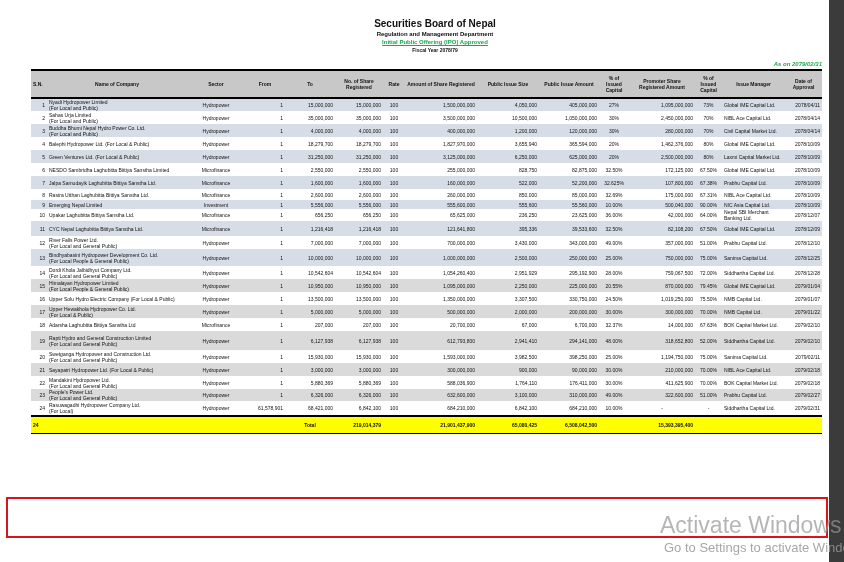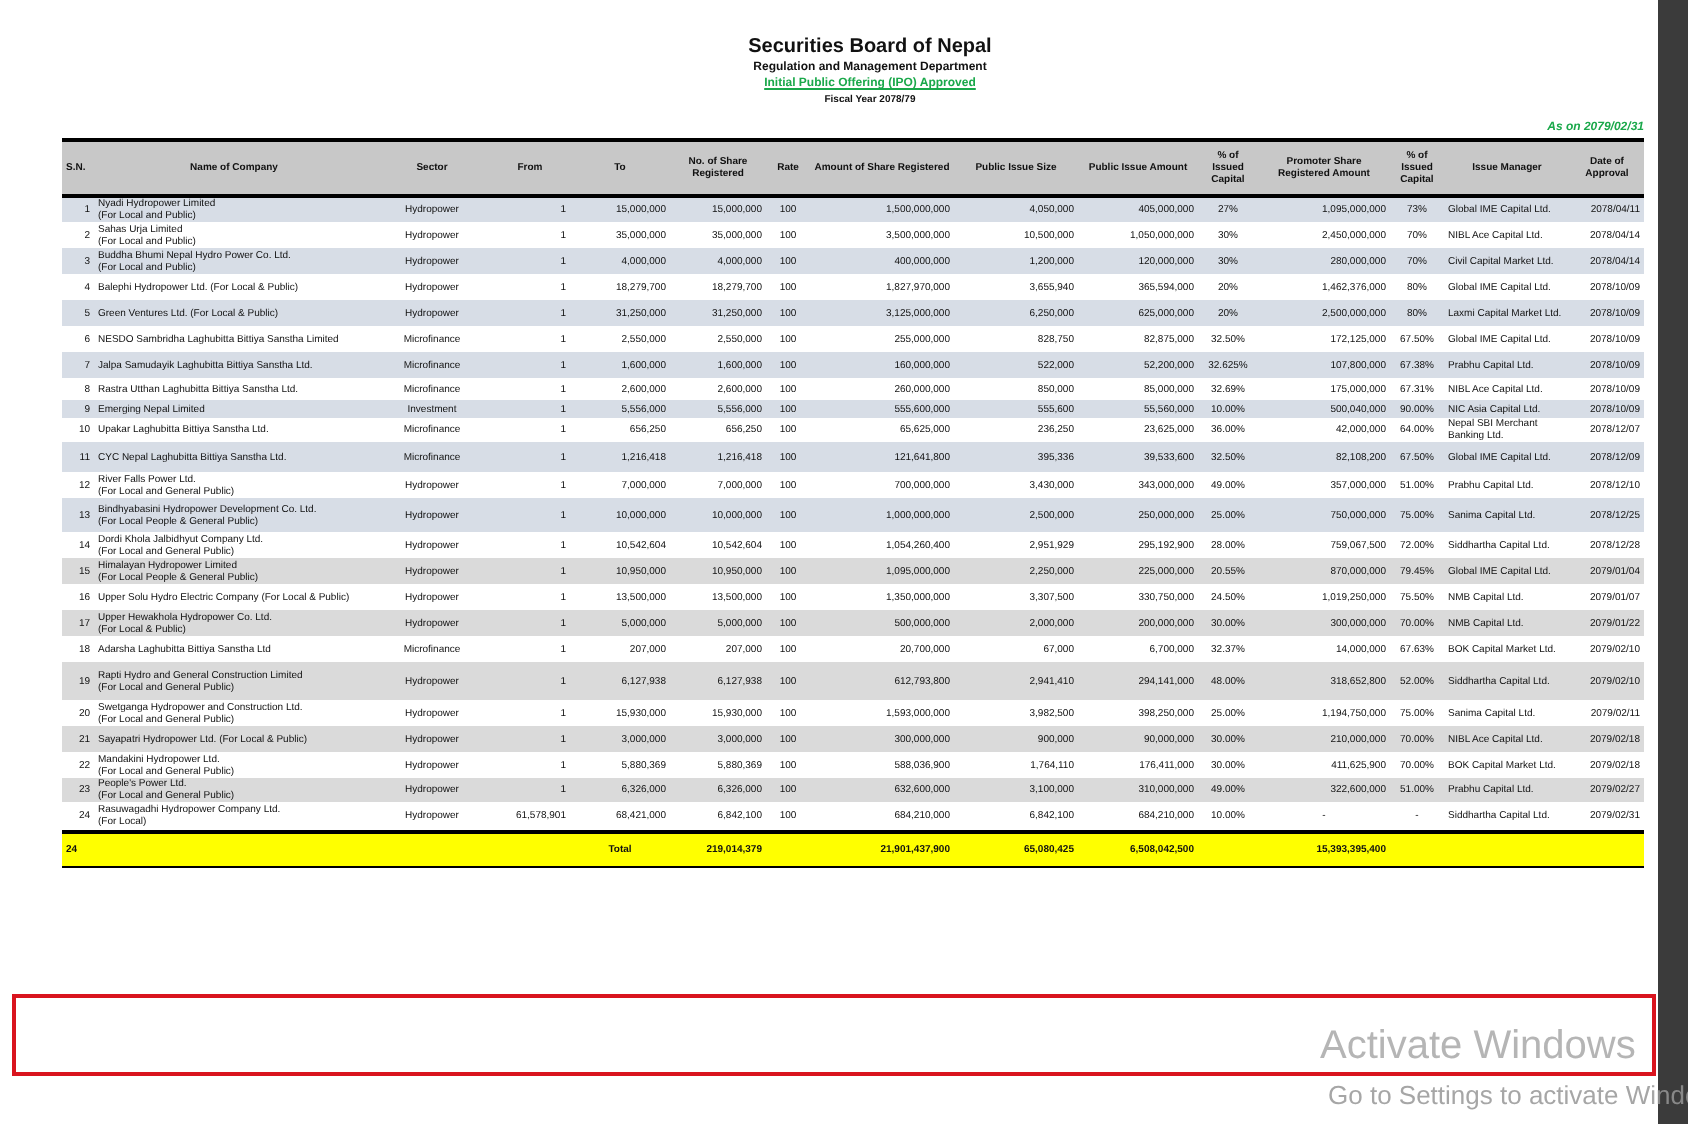--- a/index.html
+++ b/index.html
@@ -17,21 +17,21 @@
   table.ipo th { background:#c8c8c8; font-weight:bold; height:26px; padding:0 2px; vertical-align:middle;
                  border-top:2px solid #000; border-bottom:2px solid #000; line-height:6px; }
   table.ipo td { padding:0 2px; vertical-align:middle; line-height:6px; white-space:normal; }
   tr.blue td { background:#d7dde6; }
   tr.gray td { background:#dadada; }
   tr.white td { background:#ffffff; }
   tr.total td { background:#ffff00; font-weight:bold; border-top:2px solid #000; border-bottom:1px solid #000; height:16px; }
   .c { text-align:center; } .r { text-align:right; } .l { text-align:left; }
   .sn { text-align:right; padding-right:3px; }
   .hl-box { position:absolute; left:6px; top:497px; width:822px; height:41px; border:2px solid #d9141e; box-sizing:border-box; pointer-events:none; }
-  .watermark1 { position:absolute; left:660px; top:512px; font-size:20px; color:rgba(150,150,150,0.7); white-space:nowrap; }
+  .watermark1 { position:absolute; left:660px; top:512px; font-size:23px; color:rgba(150,150,150,0.7); white-space:nowrap; }
   .watermark2 { position:absolute; left:664px; top:540px; font-size:13px; color:rgba(150,150,150,0.85); white-space:nowrap; }
 </style>
 </head>
 <body>
 
 <div class="right-bar"></div>
 
 <div class="header">
   <div class="h-title">Securities Board of Nepal</div>
   <div class="h-dept">Regulation and Management Department</div>

